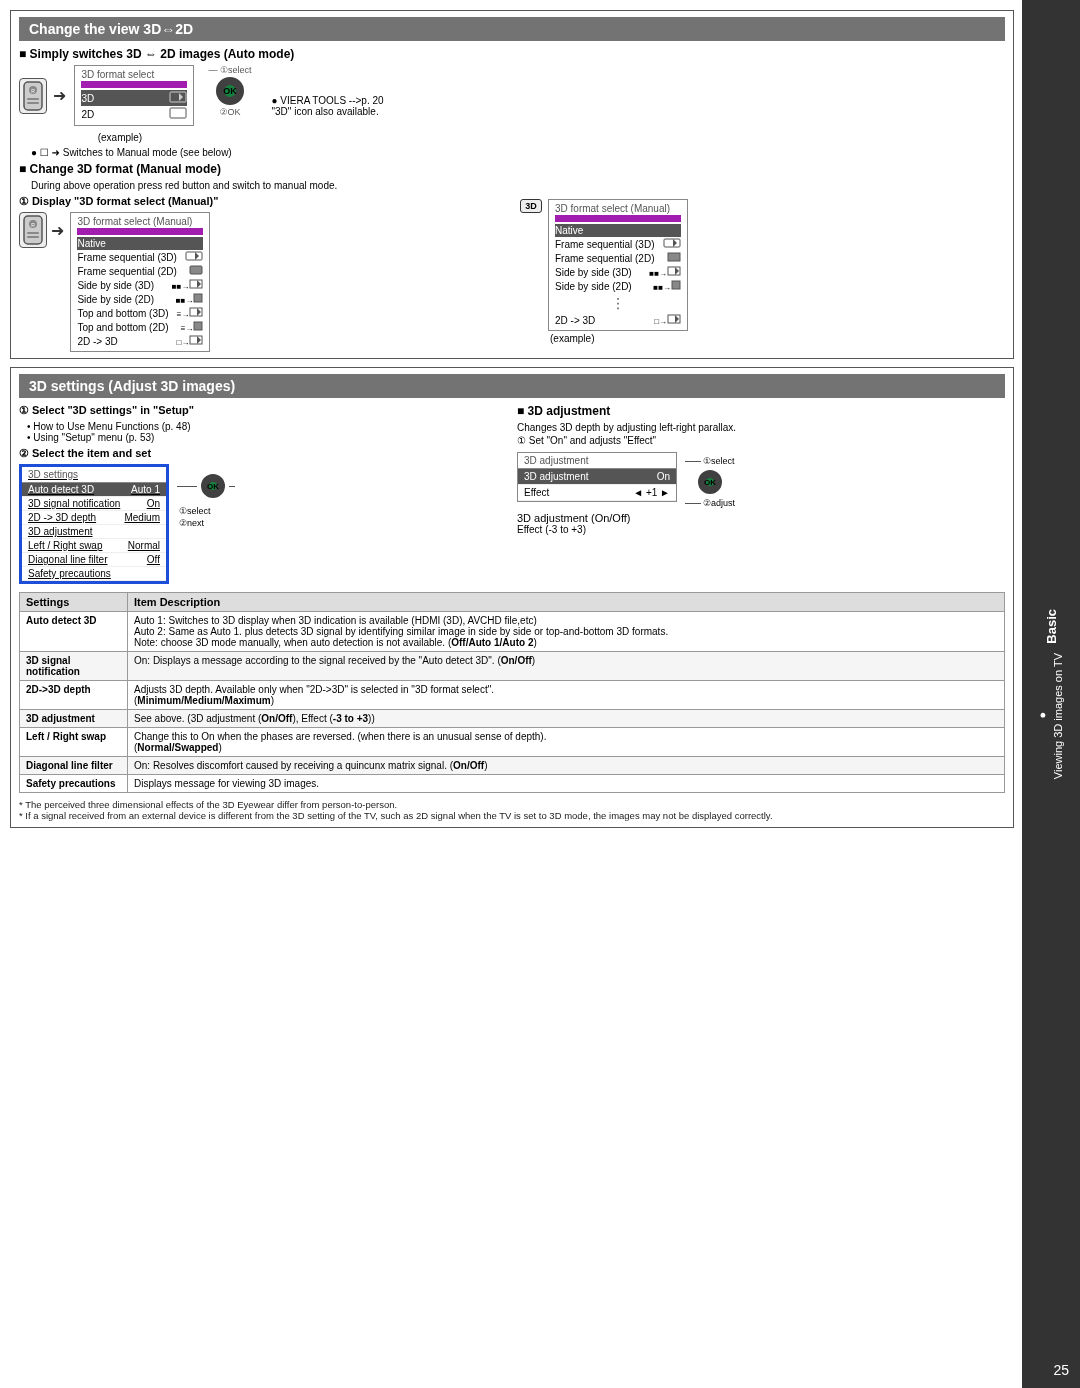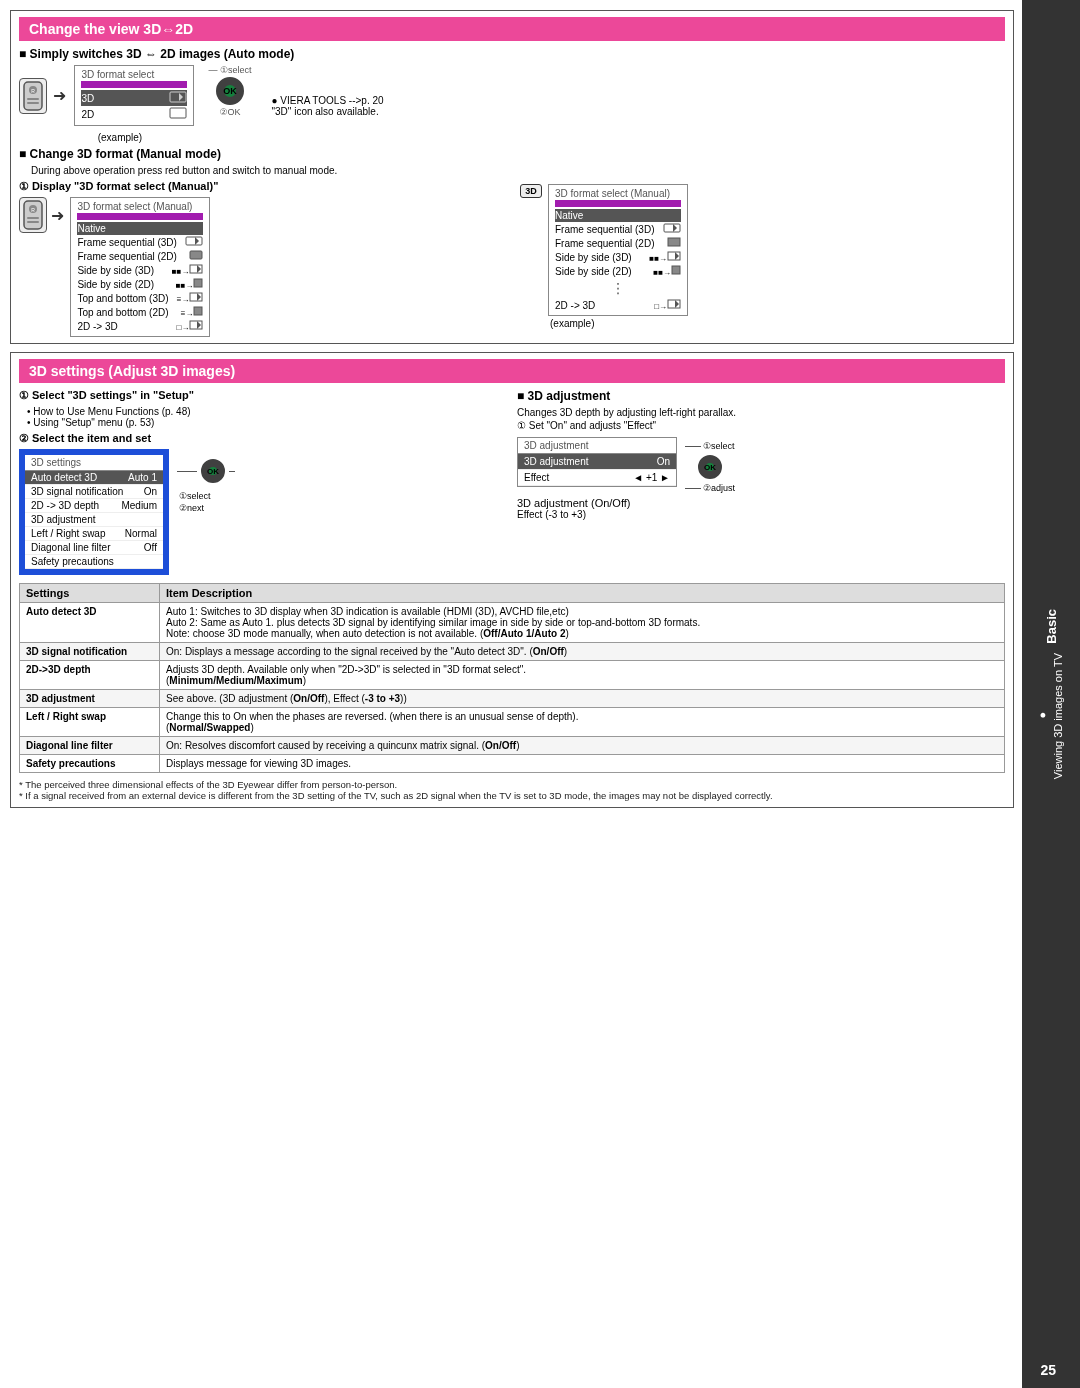--- a/index.html
+++ b/index.html
@@ -42,29 +42,29 @@
       color: #fff;
       font-size: 11px;
       writing-mode: vertical-rl;
       transform: rotate(180deg);
       text-align: center;
       line-height: 1.4;
     }
     .page-number {
       position: absolute;
       bottom: 10px;
-      right: 24px;
+      right: 11px;
       color: #fff;
       font-size: 14px;
-      font-weight: bold;
+      font-weight: normal;
     }
 
     
     .section-header {
-      background: #ec4899;
+      background: #737373;
       color: #fff;
       font-size: 14px;
       font-weight: bold;
       padding: 4px 10px;
       margin-bottom: 6px;
     }
     .section-box {
       border: 1.5px solid #555;
       margin-bottom: 8px;
       padding: 6px 8px;
@@ -135,23 +135,24 @@
     }
     .settings-left {
       flex: 1;
     }
     .settings-right {
       flex: 1;
     }
 
     
     .settings-box {
-      border: 6px solid #1d4ed8;
+      border: 3px solid #1d4ed8;
       display: inline-block;
       min-width: 150px;
+      text-decoration: underline;
     }
     .settings-box-title {
       font-size: 10px;
       color: #555;
       padding: 2px 6px;
       border-bottom: 1px solid #888;
     }
     .settings-box-row {
       display: flex;
       align-items: center;
@@ -319,20 +320,23 @@
         <div style="margin-left:12px; font-size:10px;margin-top:20px;">
           <div>● VIERA TOOLS --&gt;p. 20</div>
           <div>"3D" icon also available.</div>
         </div>
       </div>
 
       <div style="margin-left:12px; font-size:10px; margin-bottom:4px;">
         &nbsp;&nbsp;&nbsp;&nbsp;&nbsp;&nbsp;&nbsp;&nbsp;&nbsp;&nbsp;&nbsp;&nbsp;&nbsp;&nbsp;&nbsp;&nbsp;&nbsp;&nbsp;&nbsp;&nbsp;&nbsp;&nbsp;&nbsp;&nbsp;(example)
       </div>
 
+      <div class="note-text indent">
+        ● ☐ ➜ Switches to Manual mode (see below)
+      </div>
 
       <div class="subsection-title mt4">
         <span>■ Change 3D format (Manual mode)</span>
       </div>
       <div class="note-text indent">During above operation press red button and switch to manual mode.</div>
 
       <div class="two-col-manual mt4">
 
         <div style="flex:1;">
           <div class="numbered-title">① Display "3D format select (Manual)"</div>
@@ -544,21 +548,21 @@
           </div>
 
           <div style="font-size:11px; margin-top:4px;">3D adjustment (On/Off)</div>
           <div style="font-size:10px;">Effect (-3 to +3)</div>
         </div>
       </div>
 
       <table class="info-table">
         <thead>
           <tr>
-            <th style="width:140px;">Settings</th>
+            <th style="width:108px;">Settings</th>
             <th>Item Description</th>
           </tr>
         </thead>
         <tbody>
           <tr>
             <td><strong>Auto detect 3D</strong></td>
             <td>
               Auto 1: Switches to 3D display when 3D indication is available (HDMI (3D), AVCHD file,etc)<br>
               Auto 2: Same as Auto 1. plus detects 3D signal by identifying similar image in side by side or top-and-bottom 3D formats.<br>
               Note: choose 3D mode manually, when auto detection is not available. (<strong>Off/Auto 1/Auto 2</strong>)

